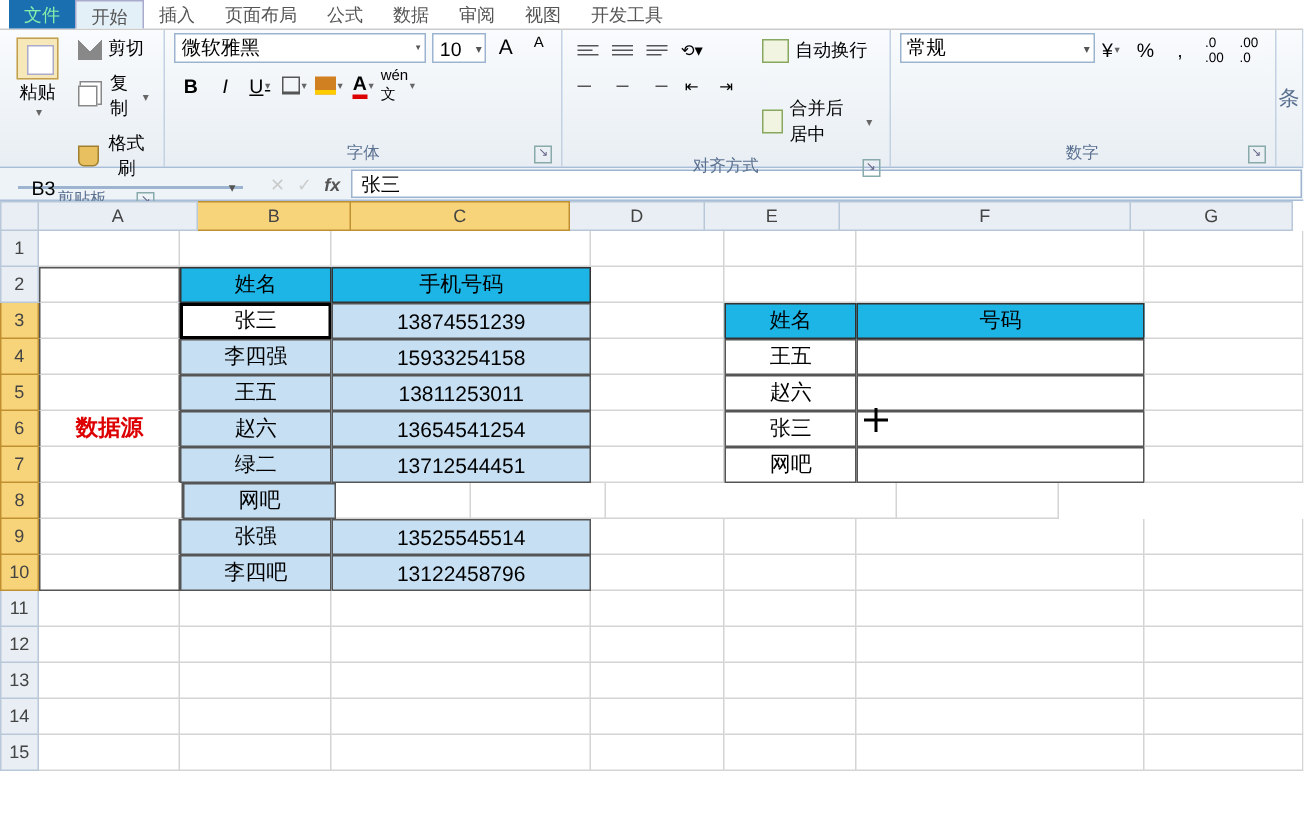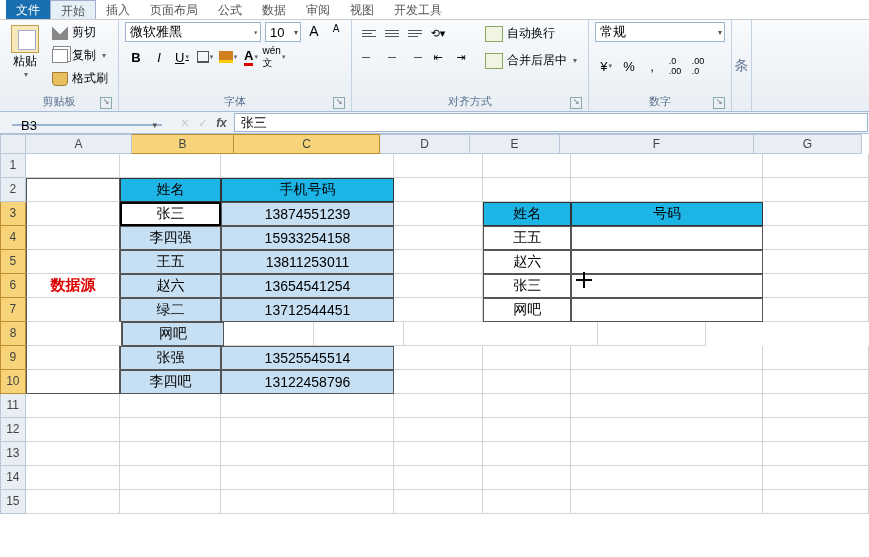--- a/index.html
+++ b/index.html
@@ -2,21 +2,21 @@
 <html><head>
 <meta charset="utf-8">
 <style>
 * { box-sizing: border-box; margin: 0; padding: 0; }
 body { font-family: "Microsoft YaHei", sans-serif; font-size: 12px; background: #fff; width: 869px; height: 557px; overflow: hidden; }
 
 
 .ribbon-tabs { display: flex; height: 20px; background: #fff; border-bottom: 1px solid #ccc; padding-left: 6px; }
 .ribbon-tabs .tab { padding: 2px 10px; color: #555; cursor: default; font-size: 12px; }
 .ribbon-tabs .tab.active { background: #e4f0f8; border: 1px solid #aac; border-bottom: none; }
-.ribbon-tabs .file { background: #1a6fb0; color: #ffffff; padding: 2px 10px; }
+.ribbon-tabs .file { background: #1a6fb0; color: #86efac; padding: 2px 10px; }
 
 .ribbon { display: flex; background: linear-gradient(#f9fbfd,#e8eef3); height: 92px; border-bottom: 1px solid #a8bed8; }
 .group { border-right: 1px solid #c2d2e2; padding: 2px 6px 0 6px; display: flex; flex-direction: column; justify-content: space-between; }
 .group-label { text-align: center; color: #5a7090; font-size: 11px; padding: 2px 0; position: relative; }
 .dlg { position: absolute; right: 0; bottom: 2px; width: 12px; height: 12px; border: 1px solid #8aa; font-size: 8px; line-height: 8px; text-align: center; color: #668; }
 
 
 .clip-body { display: flex; gap: 4px; }
 .paste { display: flex; flex-direction: column; align-items: center; padding: 2px 4px; border: 1px solid transparent; }
 .paste-icon { width: 28px; height: 28px; background: #f6e8b8; border: 1px solid #c0a050; position: relative; }
@@ -27,40 +27,40 @@
 .ic-cut { background: linear-gradient(45deg,#888 45%,transparent 45%),linear-gradient(-45deg,#888 45%,transparent 45%); }
 .ic-copy { background: #fff; border: 1px solid #888; box-shadow: 2px -2px 0 #fff, 2px -2px 0 1px #888; width: 12px; height: 12px; }
 .ic-brush { background: #e8c060; border-radius: 0 0 4px 4px; border: 1px solid #a08030; }
 .dd { font-size: 8px; color: #666; margin-left: 2px; }
 
 
 .font-body { display: flex; flex-direction: column; gap: 4px; }
 .font-row1 { display: flex; gap: 4px; }
 .combo { background: #fff; border: 1px solid #9cb4cf; height: 20px; display: flex; align-items: center; padding: 0 4px; font-size: 13px; position: relative; }
 .combo .arrow { position: absolute; right: 2px; font-size: 8px; color: #555; }
-.font-name { width: 136px; font-family: Liberation Mono, monospace; }
+.font-name { width: 168px; font-family: Liberation Mono, monospace; }
 .font-size { width: 36px; }
 .sizebtn { width: 18px; height: 18px; border: 1px solid transparent; text-align: center; }
 .font-row2 { display: flex; gap: 1px; }
 .fbtn { width: 22px; height: 22px; display: flex; align-items: center; justify-content: center; border: 1px solid transparent; font-size: 13px; }
 .fbtn.split::after { content: "▾"; font-size: 7px; margin-left: 1px; color: #666; }
 
 
 .align-body { display: flex; gap: 8px; }
 .align-col { display: flex; flex-direction: column; gap: 2px; }
 .align-row { display: flex; gap: 1px; }
 .abtn { width: 22px; height: 22px; border: 1px solid transparent; display: flex; align-items: center; justify-content: center; font-size: 11px; }
 .lines { display: flex; flex-direction: column; gap: 2px; width: 14px; }
 .lines span { height: 1px; background: #555; }
-.wrap-merge { display: flex; flex-direction: column; gap: 4px; }
+.wrap-merge { display: flex; flex-direction: column; gap: 16px; }
 .wbtn { display: flex; align-items: center; gap: 4px; padding: 2px 4px; border: 1px solid transparent; }
 .wic { width: 18px; height: 16px; border: 1px solid #88a860; background: #f0f4e0; }
 
 
-.num-body { display: flex; flex-direction: column; gap: 13px; }
+.num-body { display: flex; flex-direction: row; gap: 0; }
 .num-combo { width: 130px; }
 .num-row { display: flex; gap: 1px; }
 
 
 .style-edge { width: 20px; display: flex; align-items: center; justify-content: center; color: #5a7090; font-size: 14px; border-right: 1px solid #c2d2e2; }
 
 
 .fbar { display: flex; height: 22px; border-bottom: 1px solid #a8bed8; background: #eef3f7; align-items: stretch; }
 .namebox { width: 150px; background: #fff; border: 1px solid #9cb4cf; margin: 12px; display: flex; align-items: center; padding: 0 8px; position: relative; font-size: 13px; }
 .namebox .arrow { position: absolute; right: 4px; font-size: 9px; color: #555; }

